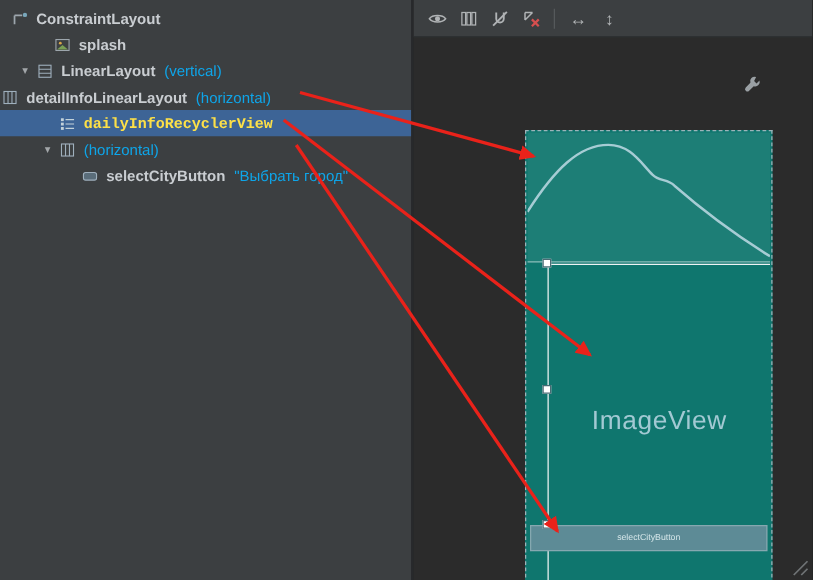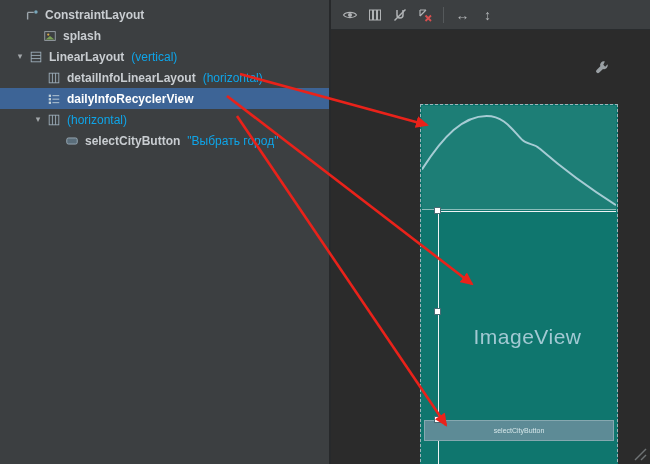--- a/index.html
+++ b/index.html
@@ -15,21 +15,21 @@
     position:absolute;left:0;top:0;width:329px;height:464px;
     background:#3c3f41;padding-top:4px;box-sizing:border-box;
   }
   .vdivider{position:absolute;left:329px;top:0;width:2px;height:464px;background:#27292b;}
   .trow{height:21px;display:flex;align-items:center;font-size:12px;white-space:nowrap;cursor:default;}
   .trow.selected{background:#3d6496;}
   .chev{flex:0 0 16px;width:16px;text-align:center;font-size:9px;color:#a2a6a9;line-height:21px;}
   .ticon{flex:0 0 16px;width:16px;height:16px;margin-right:5px;display:flex;align-items:center;justify-content:center;}
   .tlabel{font-weight:bold;color:#c9cdd1;margin-right:7px;}
   .tsuffix{color:#0ea5e9;font-weight:normal;}
-  .trow.selected .tlabel{color:#ffffff;}
+  .trow.selected .tlabel{color:#fde047;font-family:Liberation Mono, monospace;}
   .trow.selected .tsuffix{color:#b9c3cc;}
 
   
   .toolbar{
     position:absolute;left:331px;top:0;width:319px;height:30px;
     background:#3c3f41;border-bottom:1px solid #292c2e;box-sizing:border-box;
     display:flex;align-items:center;gap:6px;padding-left:9px;
   }
   .tbtn{width:19px;height:19px;display:flex;align-items:center;justify-content:center;border-radius:3px;}
   .tbtn .glyph{font-size:14px;color:#b0b3b5;line-height:1;}
@@ -74,21 +74,21 @@
 
   .resize-grip{position:absolute;right:3px;bottom:3px;width:14px;height:14px;z-index:6;}
 </style>
 </head>
 <body>
 
 <div class="app">
 
   <div class="tree-panel">
 
-    <div class="trow" style="padding-left:24px">
+    <div class="trow" style="padding-left:8px">
       <span class="ticon">
         <svg width="14" height="14" viewBox="0 0 16 16">
             <path d="M3 13 V5 M3 5 H10" fill="none" stroke="#9da6ad" stroke-width="1.6"></path>
             <circle cx="12.5" cy="4.5" r="2" fill="#79a7bb"></circle>
           </svg>
       </span>
       <span class="tlabel">ConstraintLayout</span>
       <span class="tsuffix"></span>
     </div>
 
@@ -110,21 +110,21 @@
         <svg width="14" height="14" viewBox="0 0 16 16">
             <rect x="2.5" y="2.5" width="11" height="11" fill="none" stroke="#9fb0bd"></rect>
             <line x1="2.5" y1="6.2" x2="13.5" y2="6.2" stroke="#9fb0bd"></line>
             <line x1="2.5" y1="9.8" x2="13.5" y2="9.8" stroke="#9fb0bd"></line>
           </svg>
       </span>
       <span class="tlabel">LinearLayout</span>
       <span class="tsuffix">(vertical)</span>
     </div>
 
-    <div class="trow" style="padding-left:46px">
+    <div class="trow" style="">
       <span class="ticon">
         <svg width="14" height="14" viewBox="0 0 16 16">
             <rect x="2.5" y="2.5" width="11" height="11" fill="none" stroke="#9fb0bd"></rect>
             <line x1="6.2" y1="2.5" x2="6.2" y2="13.5" stroke="#9fb0bd"></line>
             <line x1="9.8" y1="2.5" x2="9.8" y2="13.5" stroke="#9fb0bd"></line>
           </svg>
       </span>
       <span class="tlabel">detailInfoLinearLayout</span>
       <span class="tsuffix">(horizontal)</span>
     </div>

